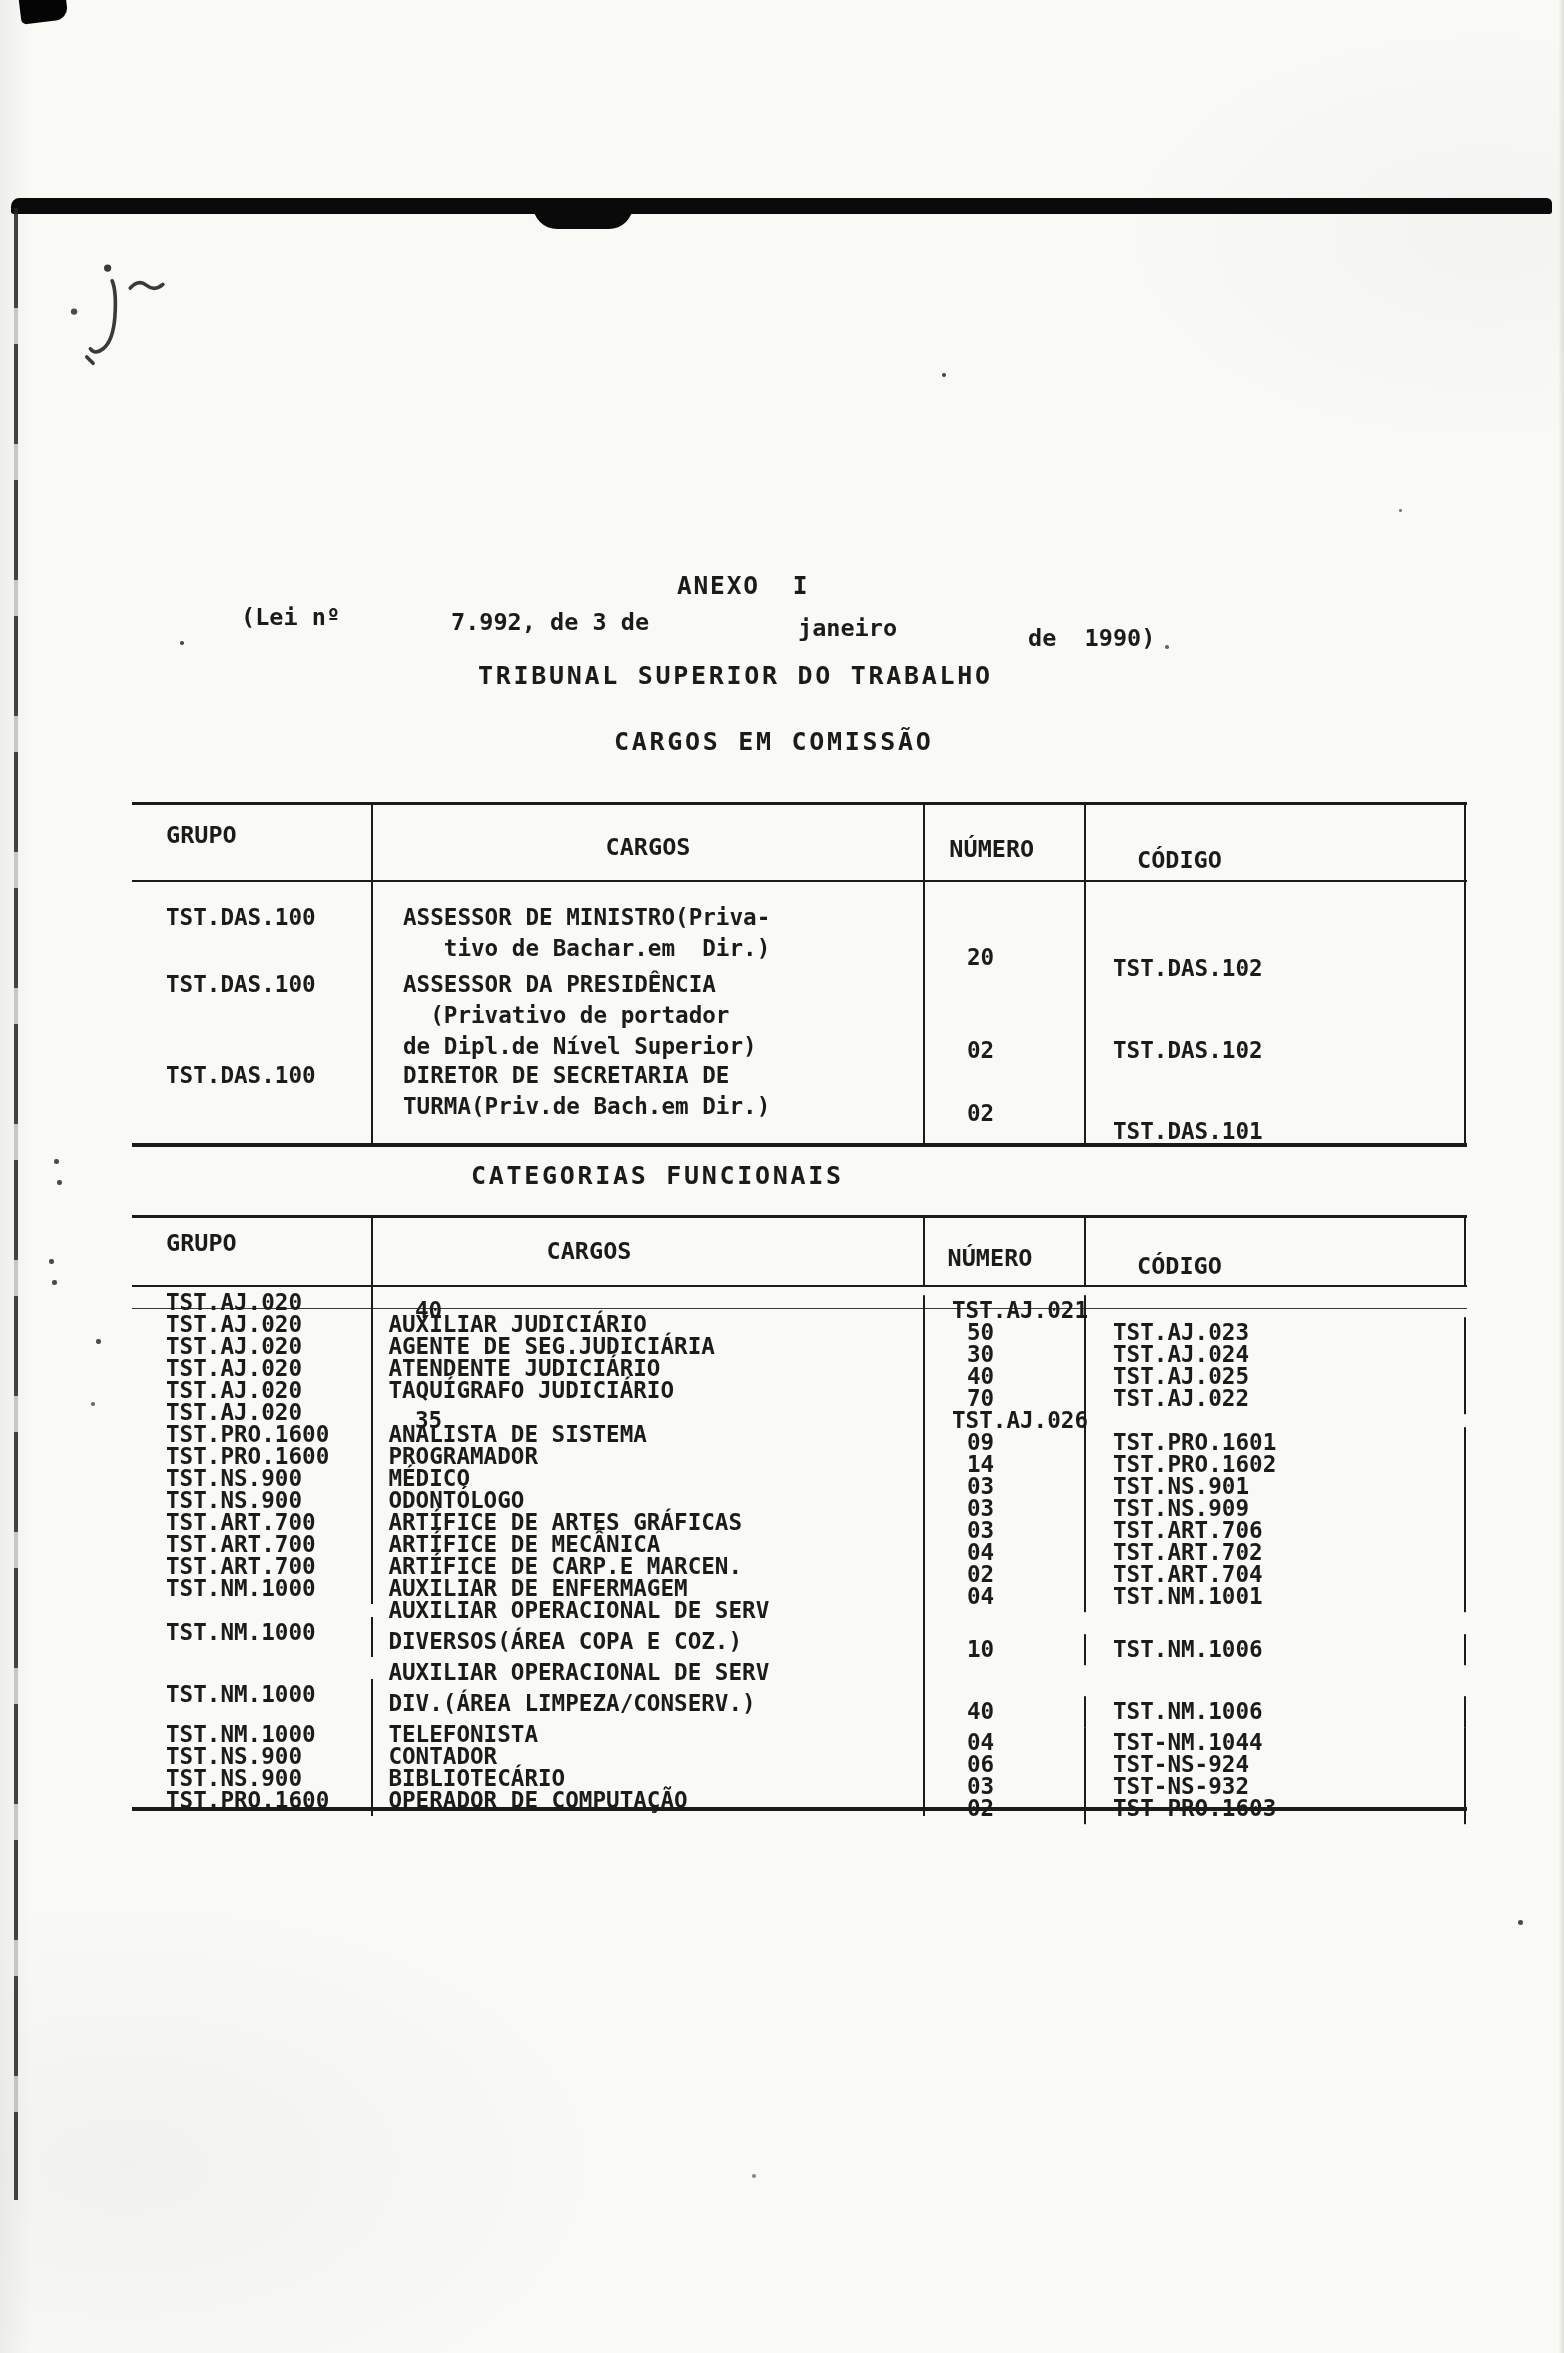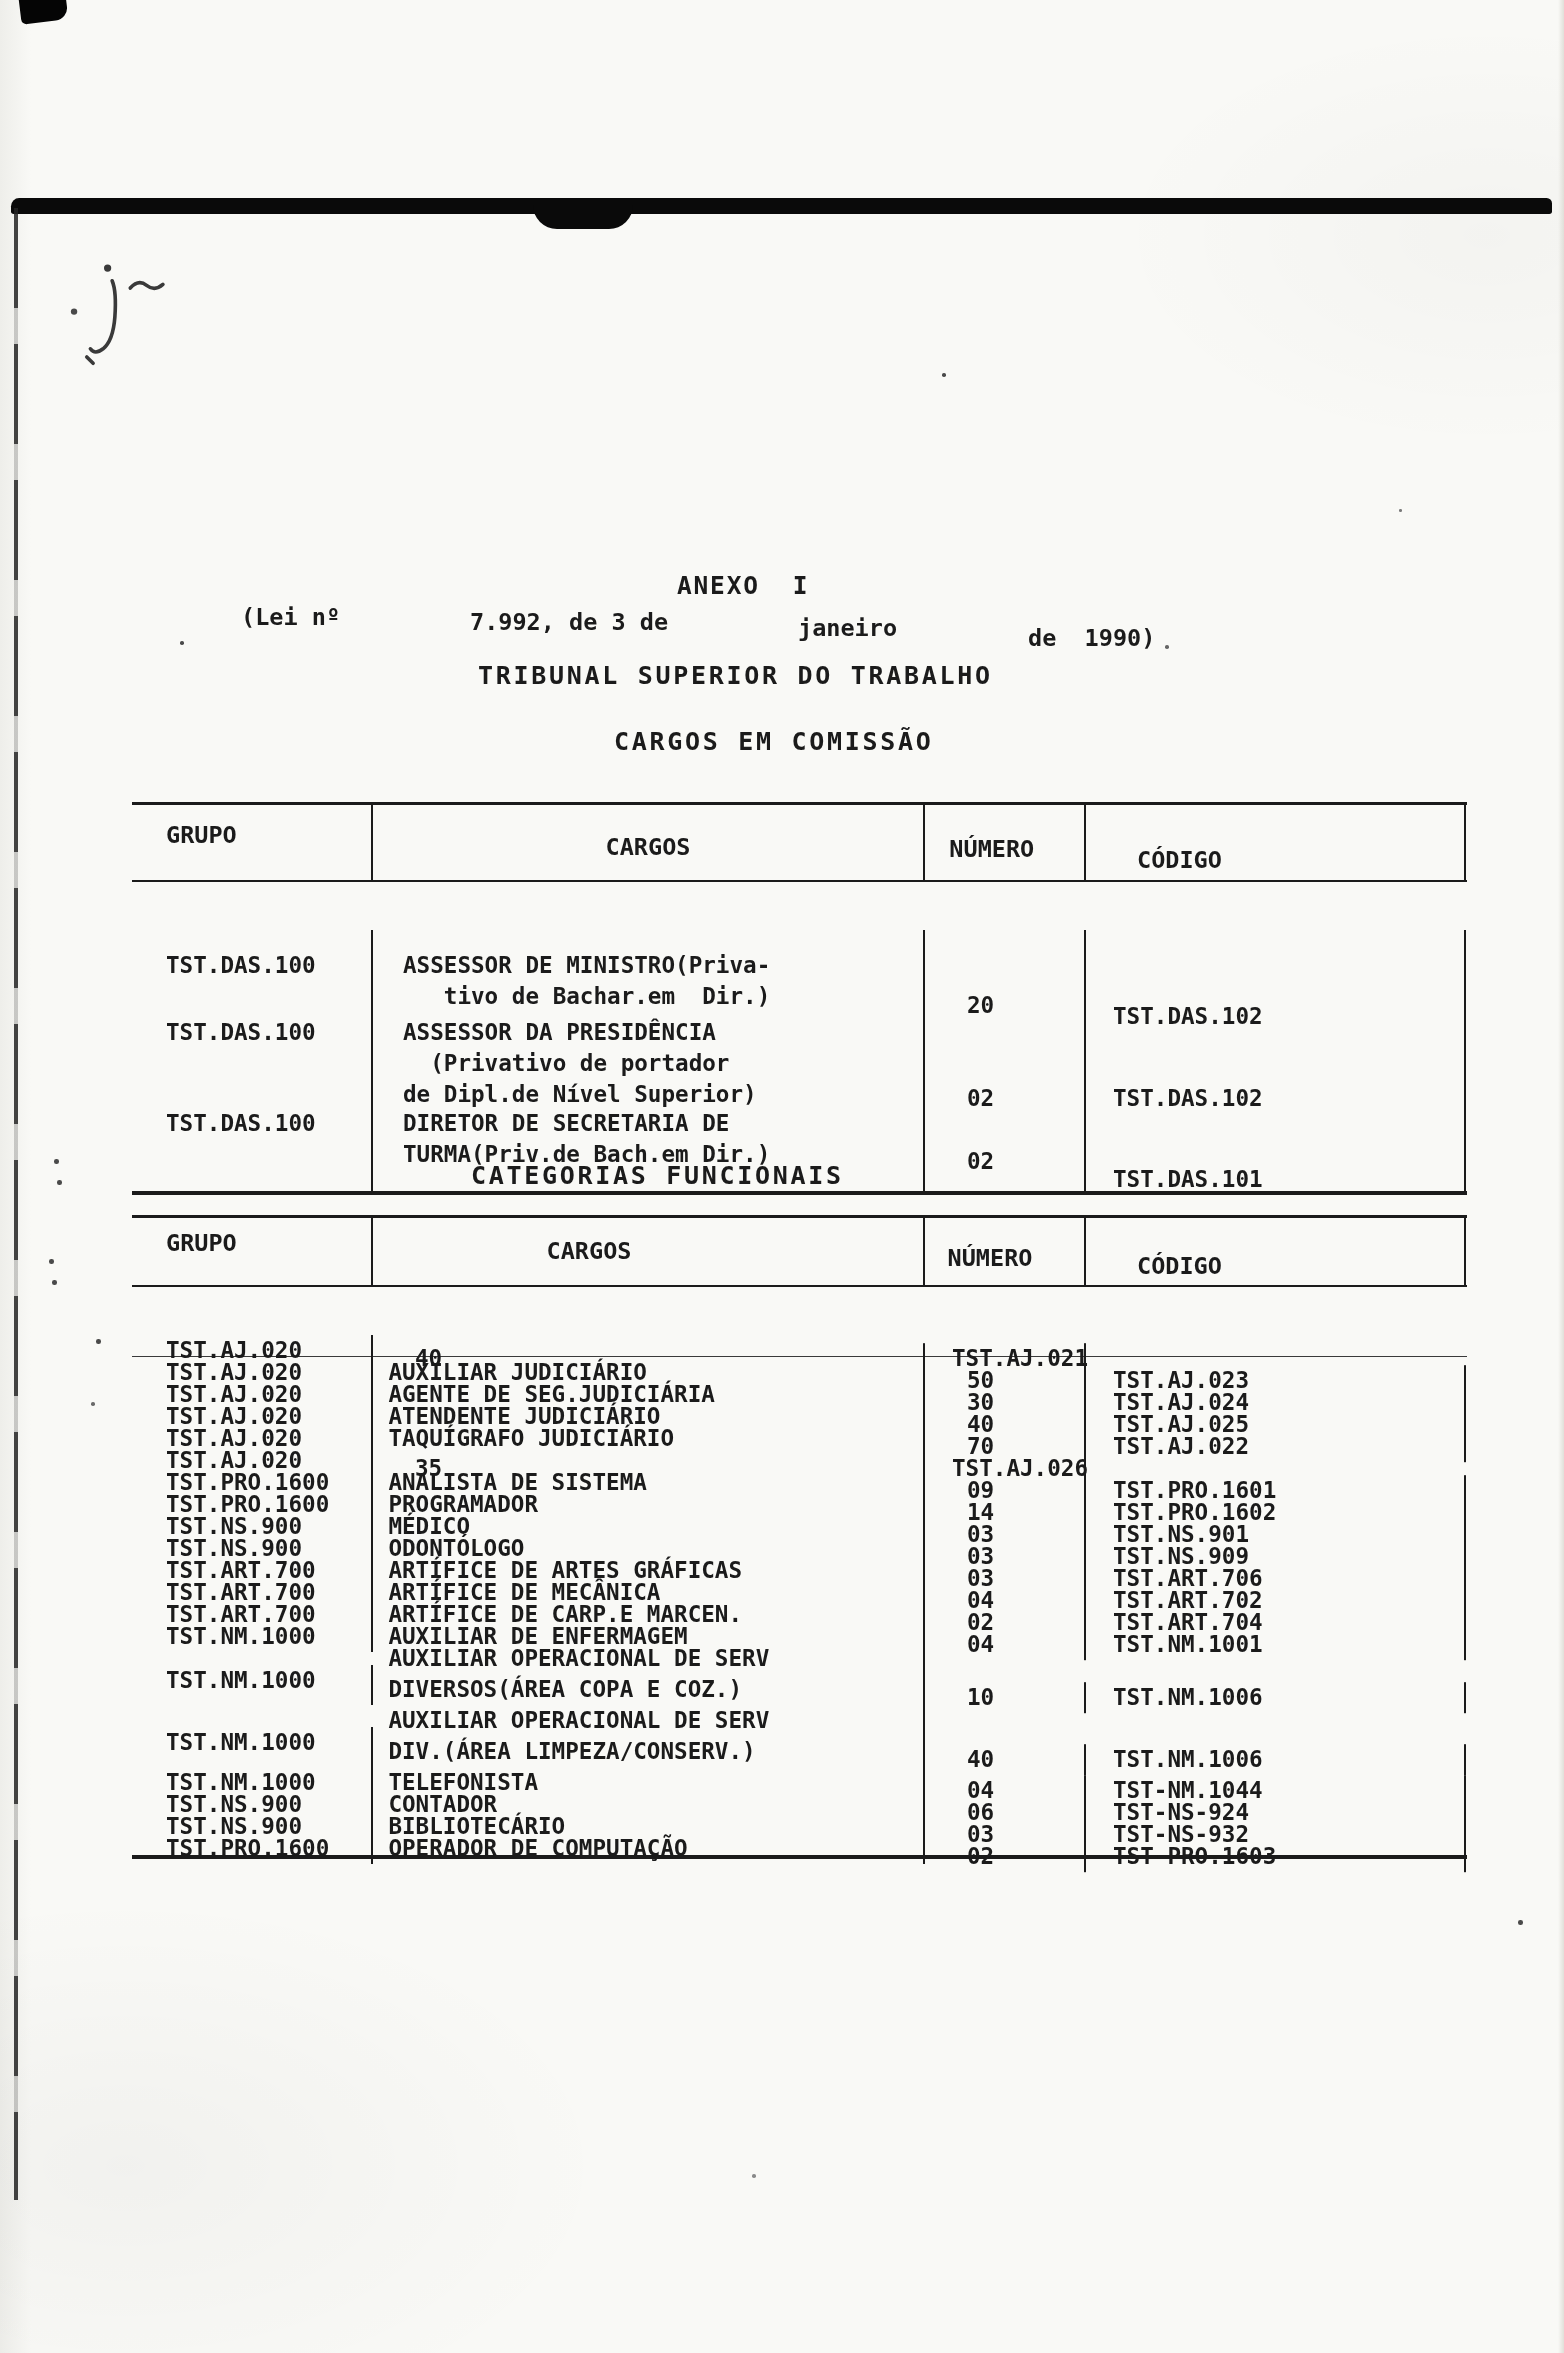--- a/index.html
+++ b/index.html
@@ -43,21 +43,21 @@
   .sp9{left:1518px;top:1920px;width:4.5px;height:4.5px;}
   .sp10{left:752px;top:2174px;width:3.6px;height:3.6px;background:#8a8a8a;}
   .sp11{left:180px;top:641px;width:3.6px;height:3.6px;}
   .sp12{left:1165px;top:645px;width:3.6px;height:3.6px;background:#666;}
 
   
   .anexo{position:absolute;left:677px;top:571px;font-size:24.5px;letter-spacing:1.8px;white-space:pre;}
   .lei-line{position:absolute;left:0;top:0;width:100%;font-size:23.5px;}
   .lei-line span{position:absolute;white-space:pre;}
   .lp{left:241px;top:603px;}
-  .ln{left:451px;top:608px;margin-left:19px;}
+  .ln{left:451px;top:608px;}
   .lm{left:798px;top:614px;}
   .ly{left:1028px;top:624px;}
   .org{position:absolute;left:478px;top:661px;font-size:25px;letter-spacing:2.7px;white-space:pre;}
   .sec1{position:absolute;left:614px;top:727px;font-size:25px;letter-spacing:2.7px;white-space:pre;}
   .sec2{position:absolute;left:471px;top:1161px;font-size:25px;letter-spacing:2.7px;white-space:pre;}
 
   
   .tbl{position:absolute;left:132px;width:1335px;font-size:22.6px;line-height:31px;}
   .t1{top:802px;}
   .t2{top:1215px;}
@@ -71,21 +71,21 @@
   .hc span{white-space:pre;}
   .t1 .hg span{transform:translateY(-7.2px);}
   .t1 .hcar span{transform:translateY(5.4px);}
   .t1 .hn span{transform:translate(-12.7px,7.2px);}
   .t1 .hk span{transform:translateY(18px);}
   .t2 .hg span{transform:translateY(-8.2px);}
   .t2 .hcar span{transform:translate(-59px,0px);}
   .t2 .hn span{transform:translate(-14.5px,7.2px);}
   .t2 .hk span{transform:translateY(14.5px);}
 
-  .tbody{border-bottom:4.5px solid var(--ink);margin-top:48px;}
+  .tbody{border-bottom:4.5px solid var(--ink);}
   .r,.rd,.t1r{display:grid;grid-template-columns:241px 552px 161px 380px;box-sizing:border-box;}
   .r{height:22px;}
   .rd{height:62px;}
   .cg,.cc,.cn,.ck{border-right:2.7px solid var(--ink);box-sizing:border-box;overflow:visible;}
   .cg{padding-left:34px;white-space:pre;}
   .cc{padding-left:15.4px;}
   .cc span{display:block;white-space:pre;}
   .cn{padding-left:42px;white-space:pre;}
   .ck{padding-left:27px;white-space:pre;}
 

